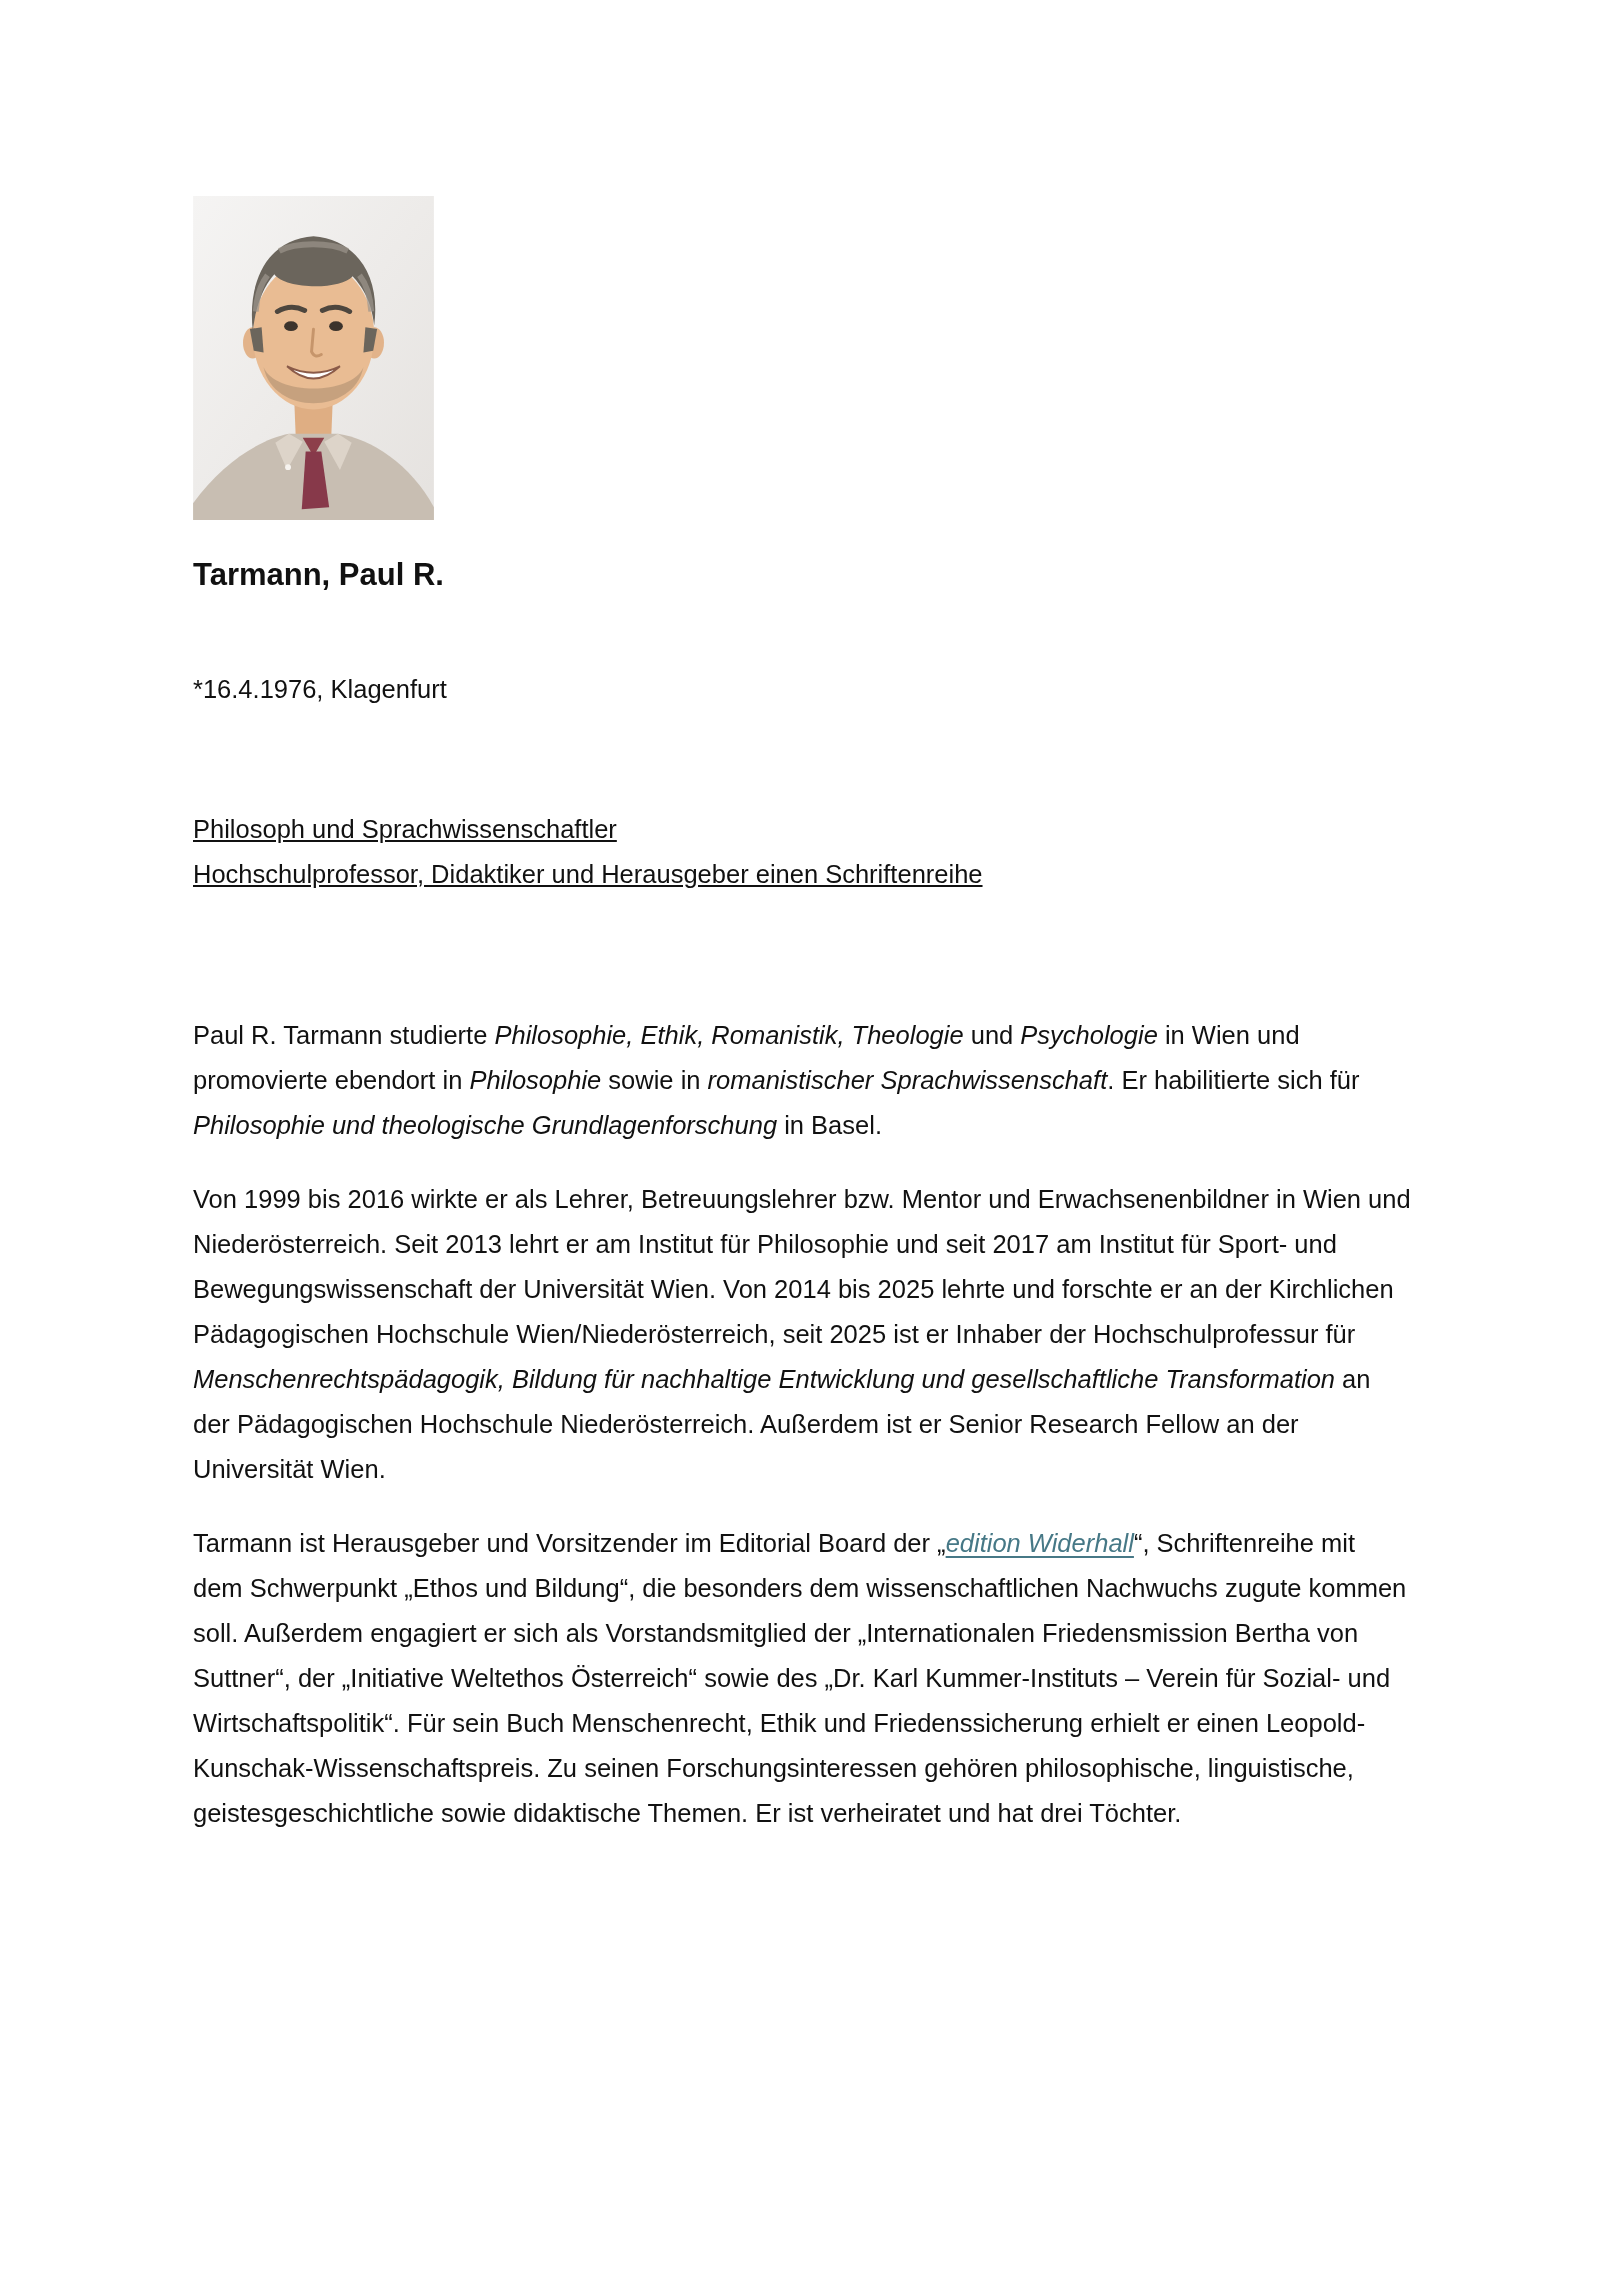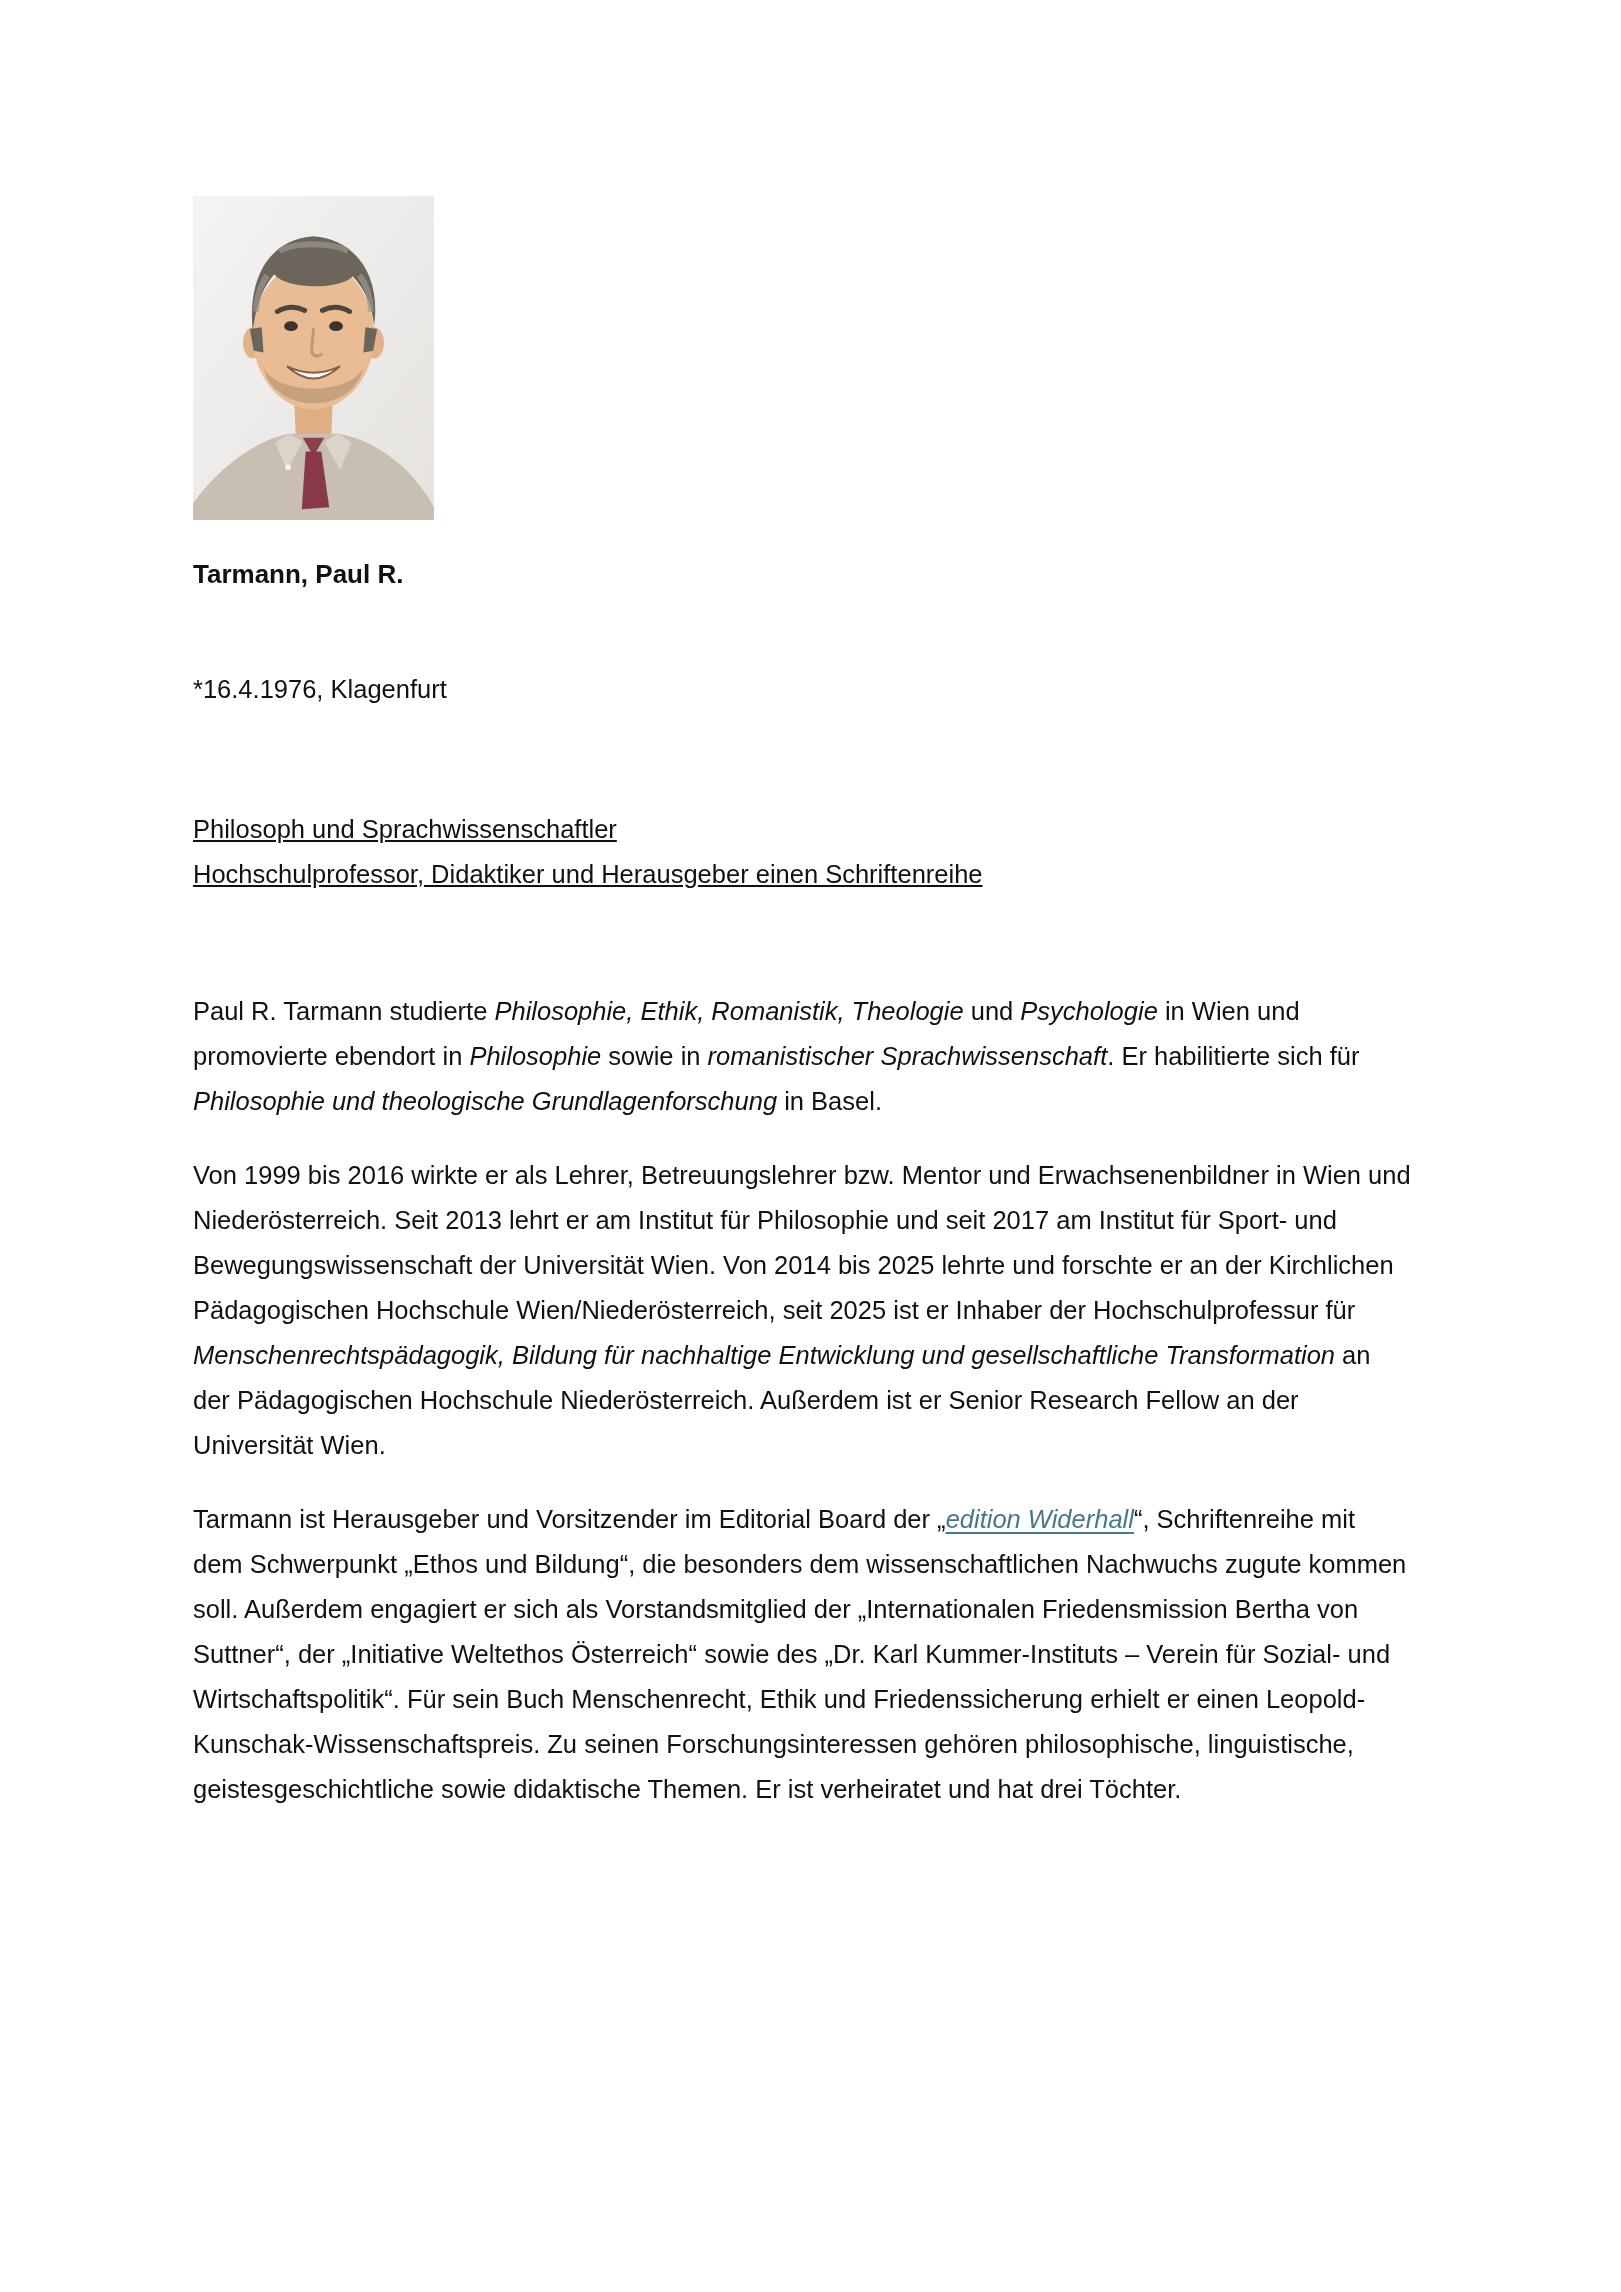--- a/index.html
+++ b/index.html
@@ -21,28 +21,28 @@
     padding: 196px 210px 0 193px;
   }
   .photo {
     width: 241px;
     height: 324px;
     overflow: hidden;
   }
   .photo svg { display: block; }
   .name {
     margin: 32px 0 0 0;
-    font-size: 26px;
+    font-size: 31px;
     font-weight: bold;
     line-height: 45px;
   }
   .birth { margin: 70px 0 0 0; }
   .desc  { margin: 95px 0 0 0; text-decoration: underline; }
   .bio .para { margin: 29px 0 0 0; }
-  .bio .para.first { margin-top: 92px; }
+  .bio .para.first { margin-top: 116px; }
   .italic { font-style: italic; }
   a.link {
     color: var(--link-color);
     text-decoration: underline;
     text-underline-offset: 3.9px;
     cursor: pointer;
     margin-top: 8px;
   }
 </style>
 </head>

